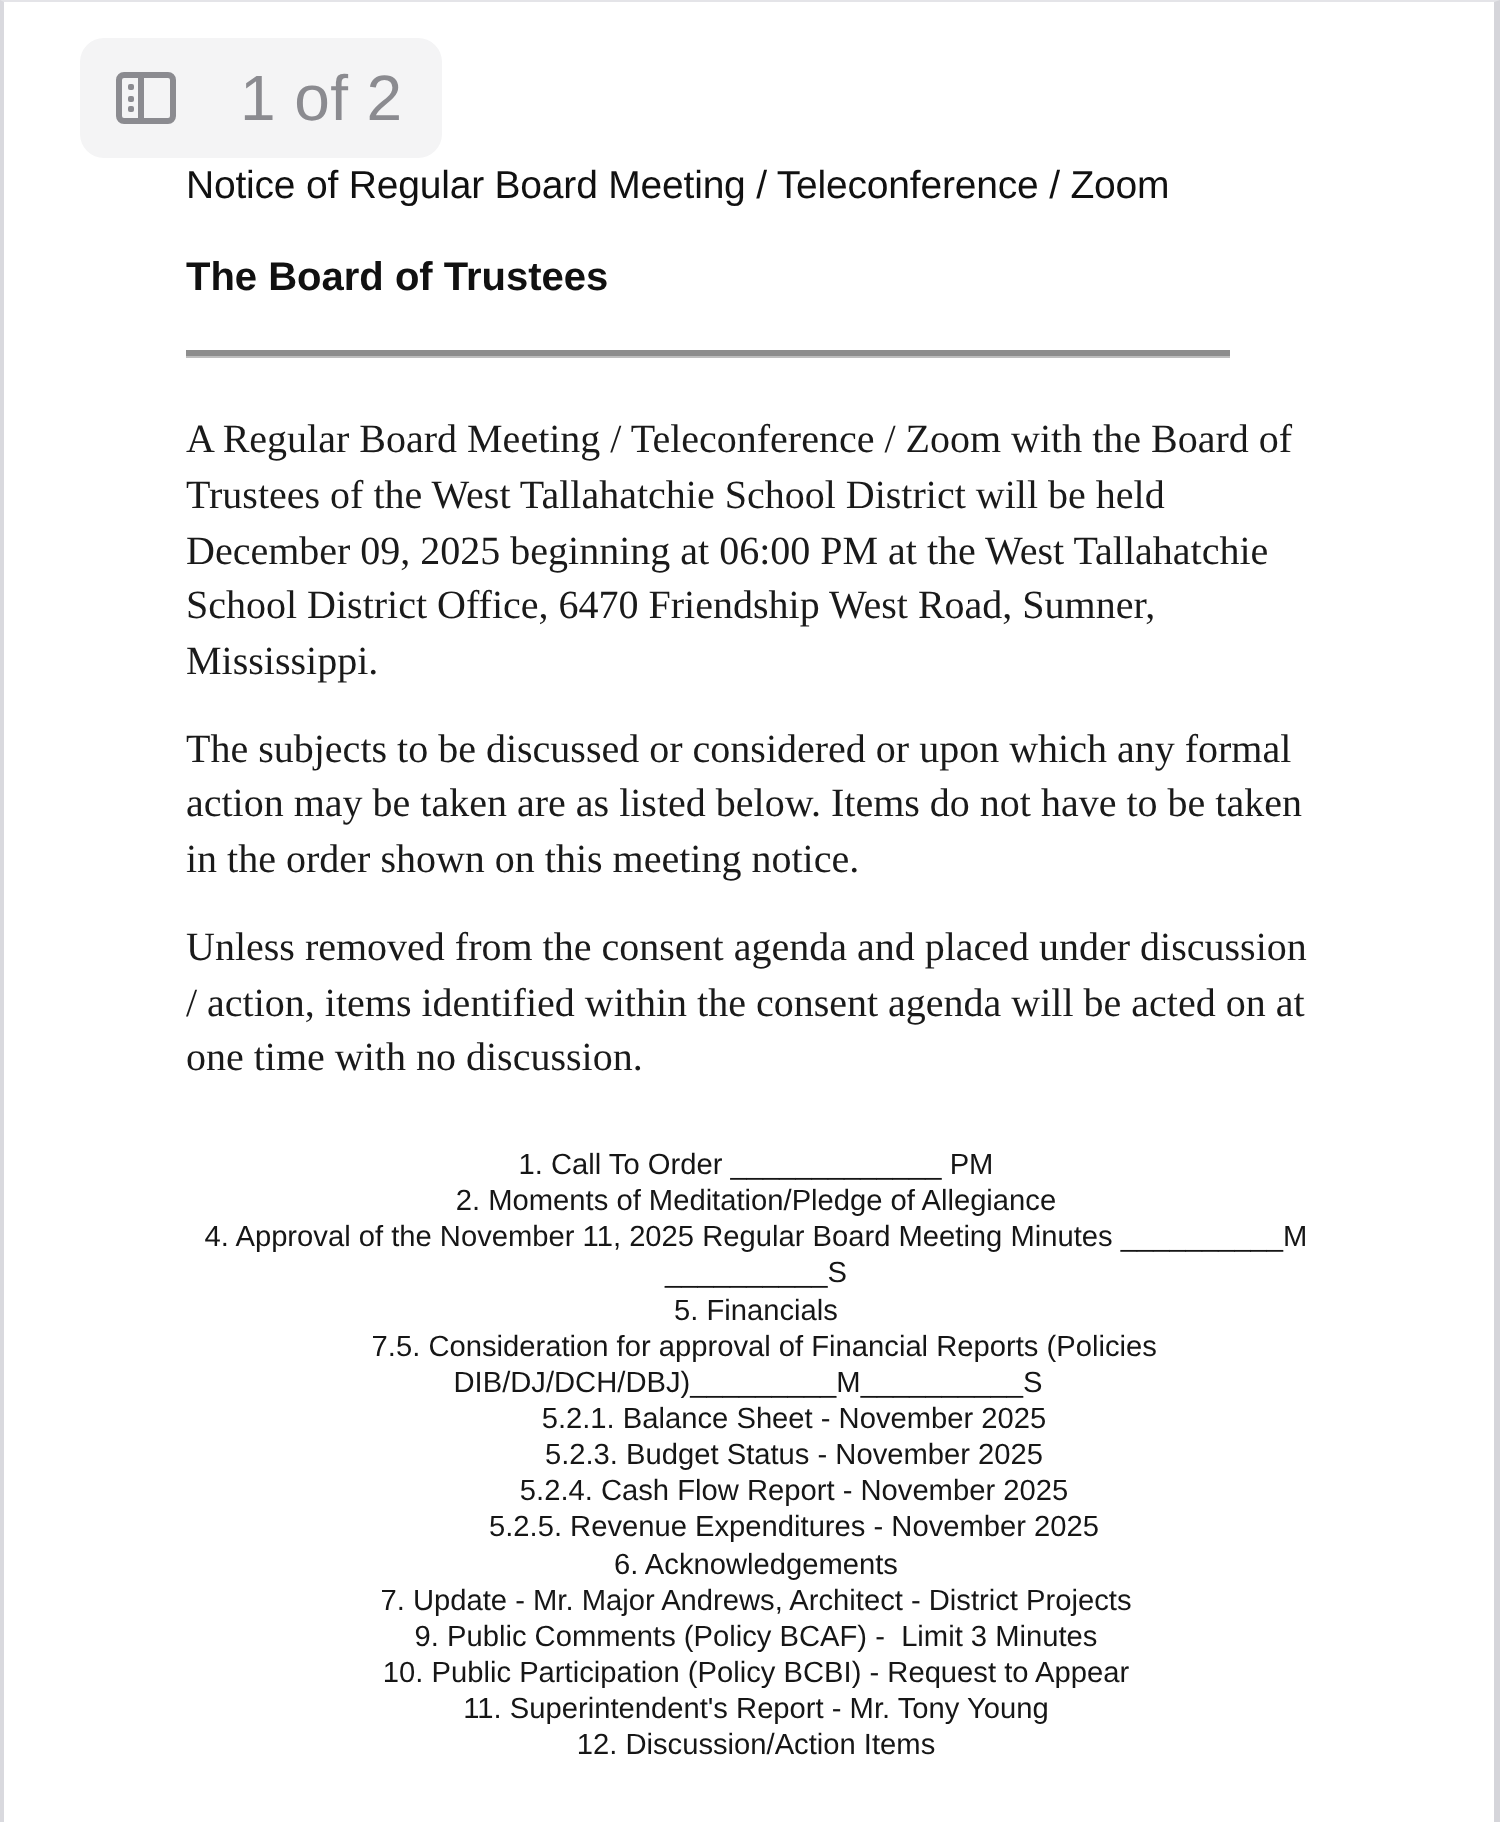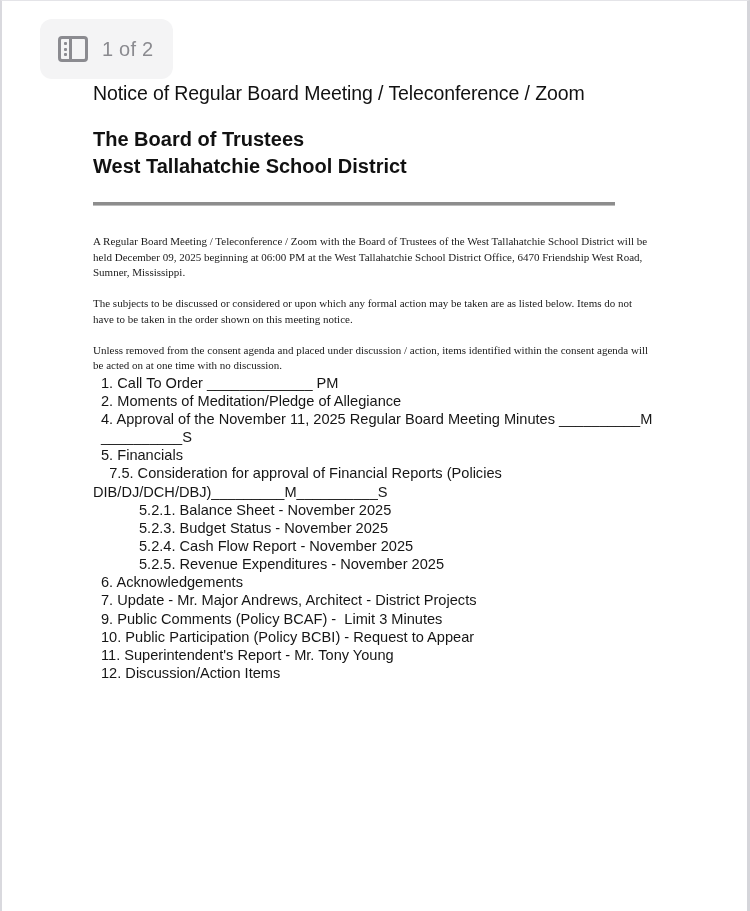--- a/index.html
+++ b/index.html
@@ -69,25 +69,26 @@
     gap: 2.5px;
   }
   .panel-icon .dots i {
     display: block;
     width: 3px;
     height: 3px;
     background: #8b8b90;
     border-radius: 1px;
   }
   .page-badge-label {
-    font-size: 20px;
+    font-size: 32px;
     font-weight: 400;
     color: #8b8b90;
     letter-spacing: .2px;
     white-space: nowrap;
+    margin-left: 18px;
   }
 
   
   .doc {
     position: absolute;
     left: 91px;
     top: 80px;
     width: 562px;
   }
 
@@ -113,34 +114,36 @@
     margin-top: 22px;
     height: 3px;
     width: 522px;
     background: #8d8d8d;
     border-bottom: 1px solid #bdbdbd;
   }
 
   .para-block {
     margin-top: 28px;
     font-family: "Liberation Serif", serif;
-    font-size: 11px;
+    font-size: 20px;
     color: #1a1a1a;
     line-height: 1.38;
   }
   .para {
     margin: 0 0 16.5px 0;
   }
   .para:last-child { margin-bottom: 0; }
 
   
   .agenda {
+    margin-top: 30px;
     font-size: 14.6px;
     color: #161616;
     line-height: 1.245;
+    text-align: center;
   }
   .agenda .item {
     margin: 0;
     padding: 0;
     white-space: pre-wrap;
     word-break: normal;
   }
   .agenda .lvl1 { padding-left: 8px;  text-indent: -0px; }
   .agenda .lvl2 { padding-left: 0px; }
   .agenda .lvl3 { padding-left: 46px; }
@@ -161,21 +164,20 @@
     </span>
     <span class="page-badge-label">1 of 2</span>
   </div>
 
   <div class="doc">
 
     <h1 class="doc-title">Notice of Regular Board Meeting / Teleconference / Zoom</h1>
 
     <div class="doc-subtitle">
       <div>The Board of Trustees</div>
-      <div>West Tallahatchie School District</div>
     </div>
 
     <div class="rule"></div>
 
     <div class="para-block" id="paragraphs">
         <p class="para">A Regular Board Meeting / Teleconference / Zoom with the Board of Trustees of  the West Tallahatchie School District will be held December 09, 2025 beginning at 06:00 PM at the West Tallahatchie School District Office, 6470 Friendship West Road, Sumner, Mississippi.</p>
         <p class="para">The subjects to be discussed or considered or upon which any formal action may be taken are as listed below. Items do not have to be taken in the order shown on this meeting notice.</p>
         <p class="para">Unless removed from the consent agenda and placed under discussion / action, items identified within the consent agenda will be acted on at one time with no discussion.</p>
       </div>
 

